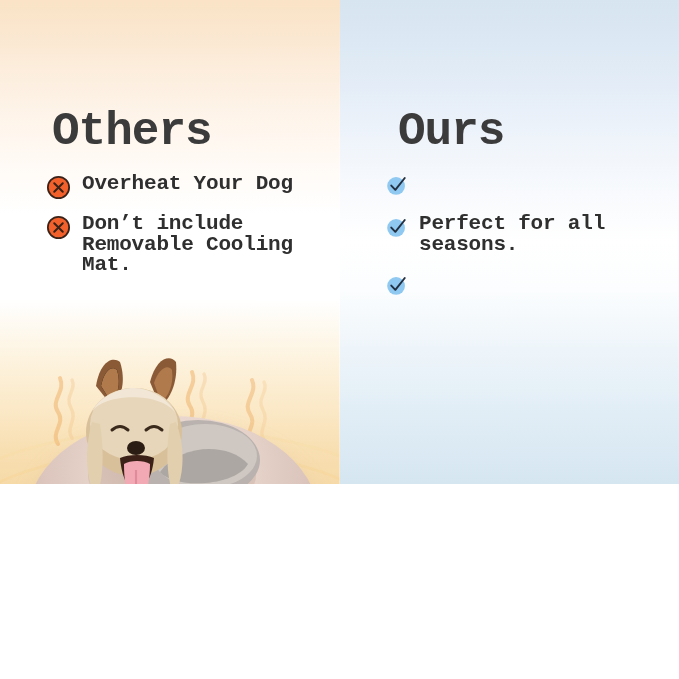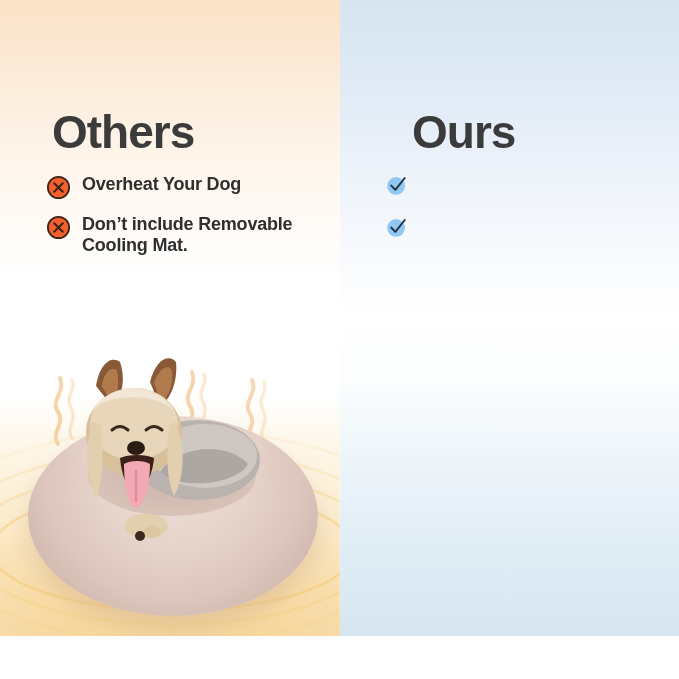--- a/index.html
+++ b/index.html
@@ -4,21 +4,21 @@
 <style>
   html,body{margin:0;padding:0;}
   body{
     width:679px;height:679px;overflow:hidden;
     font-family:"Liberation Sans","DejaVu Sans",sans-serif;
     background:#ffffff;
   }
   .stage{position:relative;width:679px;height:679px;overflow:hidden;}
 
   
-  .panel{position:absolute;top:0;height:636px;overflow:hidden;}
+  .panel{position:absolute;top:0;height:484px;overflow:hidden;font-family:Liberation Mono, monospace;}
   .panel-left{left:0;width:340px;
     background:
       linear-gradient(to bottom,
         #fae3c6 0%,
         #fbe8d2 8%,
         #fdf0e2 18%,
         #fff8f1 30%,
         #ffffff 44%,
         #ffffff 62%,
         #fdf3df 74%,
@@ -50,21 +50,21 @@
   .heading-left{left:52px;top:108px;}
   .heading-right{left:396px;top:108px;}
 
   
   .bullets{position:absolute;}
   .bullets-left{left:46px;top:174px;width:288px;}
   .bullets-right{left:385px;top:172px;width:285px;}
   .bullet{display:flex;align-items:flex-start;margin-bottom:14px;}
   .bullet:last-child{margin-bottom:0;}
   .bullet .ico{flex:0 0 auto;width:25px;height:25px;margin-right:11px;margin-top:1px;}
-  .bullet .txt{font-size:18px;line-height:20.5px;font-weight:700;color:#2f2f2f;
+  .bullet .txt{font-size:21px;line-height:20.5px;font-weight:700;color:#2f2f2f;
     letter-spacing:-.2px;}
   .bullets-right .bullet{margin-bottom:17px;}
   .bullets-right .ico{width:24px;height:24px;margin-right:10px;}
 
   
   .photo{position:absolute;overflow:hidden;}
   .photo-left{left:0;top:340px;width:340px;height:339px;}
 
   
   .ring{position:absolute;border-radius:50%;border-style:solid;}
@@ -175,41 +175,50 @@
 
         <ellipse cx="146" cy="186" rx="22" ry="12" fill="#e2cfad"></ellipse>
         <ellipse cx="152" cy="192" rx="9" ry="6" fill="#dcc7a0"></ellipse>
         <circle cx="140" cy="196" r="5" fill="#3a2a1c"></circle>
       </svg>
     </div>
   </div>
 
   <div class="panel panel-right">
 
-    <div class="heading heading-right" style="left:72px;">Ours</div>
+    <div class="heading heading-right" style="left:58px;">Ours</div>
 
     <div class="bullets bullets-right" style="left:45px;">
 
       <div class="bullet">
         <span class="ico">
           <svg viewBox="0 0 26 26" width="24" height="24">
             <circle cx="12" cy="14" r="9.6" fill="#8fc8f0"></circle>
             <path d="M6.8 13.6 L11.2 18.2 L21.4 5.4" stroke="#223041" stroke-width="2.1" fill="none" stroke-linecap="round" stroke-linejoin="round"></path>
           </svg>
         </span>
       </div>
 
-
       <div class="bullet">
         <span class="ico">
           <svg viewBox="0 0 26 26" width="24" height="24">
             <circle cx="12" cy="14" r="9.6" fill="#8fc8f0"></circle>
             <path d="M6.8 13.6 L11.2 18.2 L21.4 5.4" stroke="#223041" stroke-width="2.1" fill="none" stroke-linecap="round" stroke-linejoin="round"></path>
           </svg>
         </span>
+        <span class="txt">Perfect for all seasons.</span>
+      </div>
+
+      <div class="bullet">
+        <span class="ico">
+          <svg viewBox="0 0 26 26" width="24" height="24">
+            <circle cx="12" cy="14" r="9.6" fill="#8fc8f0"></circle>
+            <path d="M6.8 13.6 L11.2 18.2 L21.4 5.4" stroke="#223041" stroke-width="2.1" fill="none" stroke-linecap="round" stroke-linejoin="round"></path>
+          </svg>
+        </span>
       </div>
 
     </div>
 
   </div>
 
   <div class="divider"></div>
 </div>
 
 </body></html>

